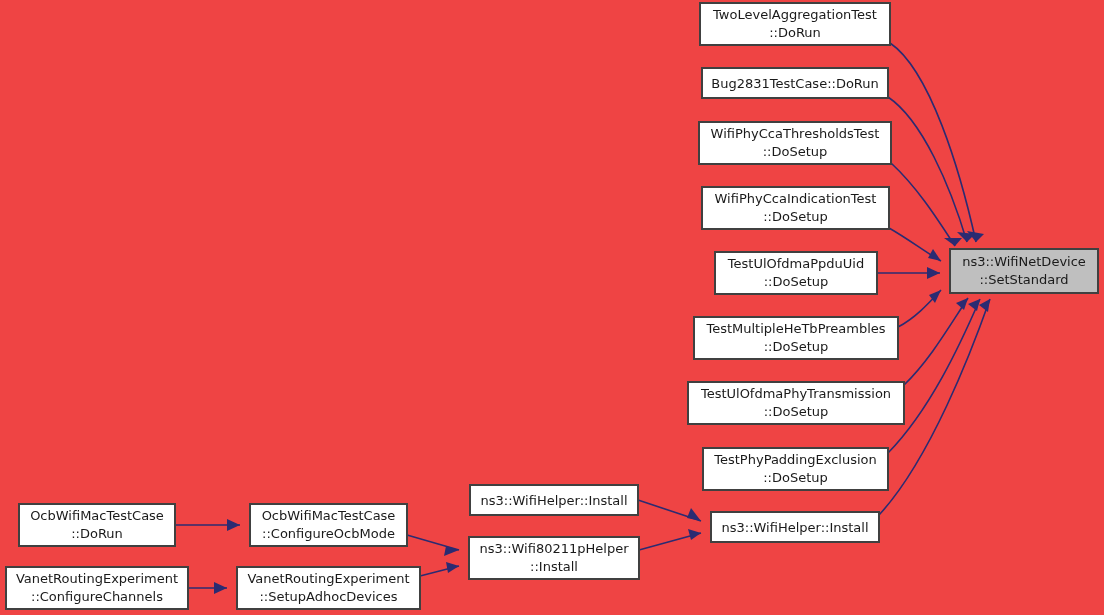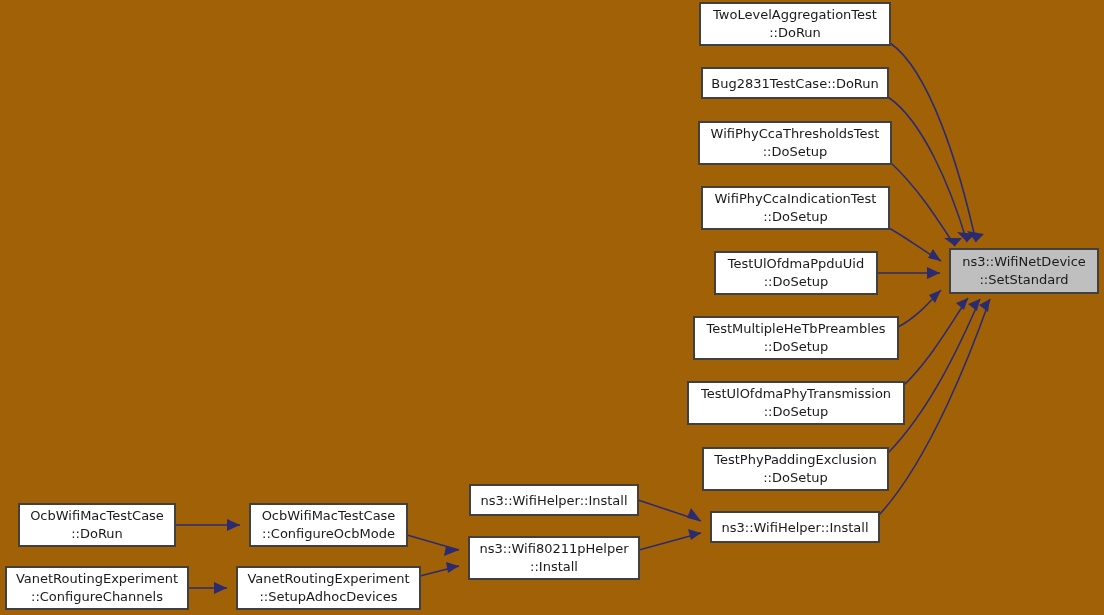--- a/index.html
+++ b/index.html
@@ -11,21 +11,21 @@
   body {
     width: 1104px;
     height: 615px;
     font-family: "DejaVu Sans", "Liberation Sans", sans-serif;
     overflow: hidden;
   }
   #graph-root {
     position: relative;
     width: 1104px;
     height: 615px;
-    background: #a16207;
+    background: #ef4444;
   }
   svg#callgraph {
     display: block;
     width: 1104px;
     height: 615px;
   }
   .node-box {
     fill: #ffffff;
     stroke: #404040;
     stroke-width: 2;

